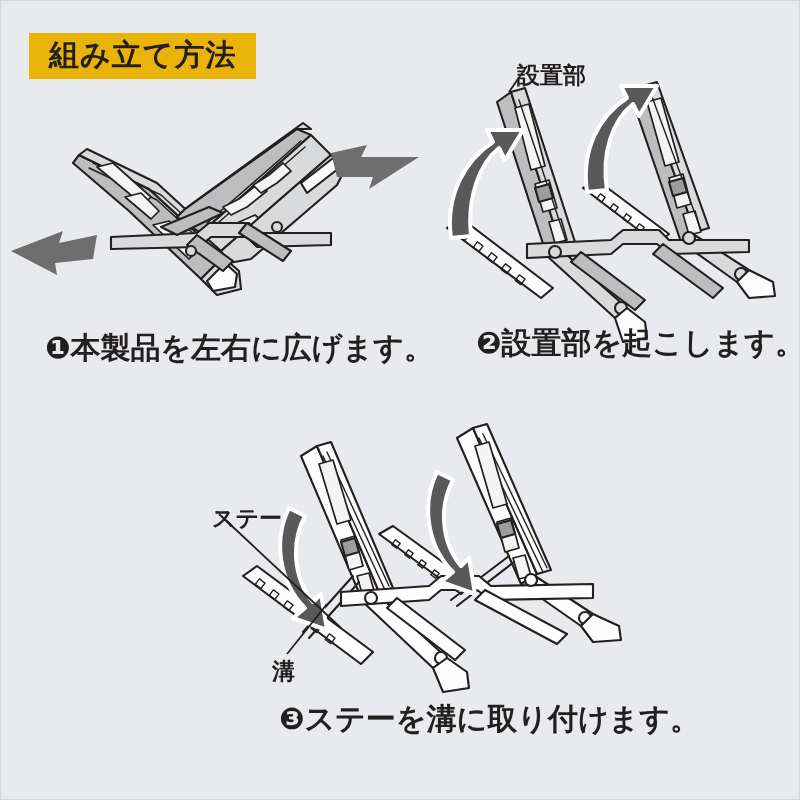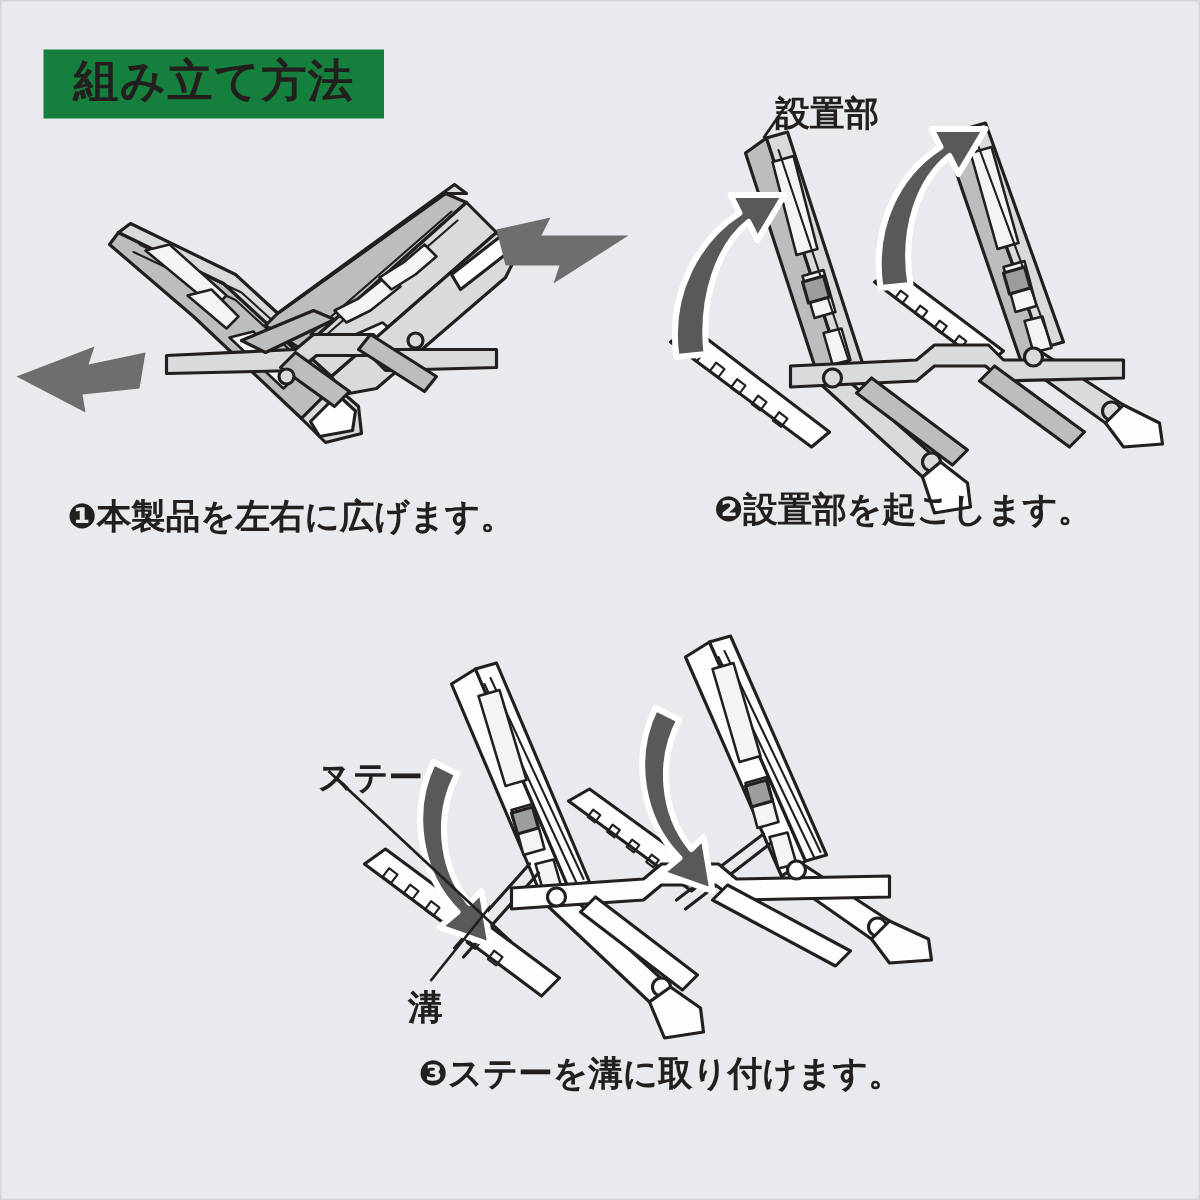--- a/index.html
+++ b/index.html
@@ -16,42 +16,42 @@
     border: 1px solid #d2d6da;
     overflow: hidden;
     font-family: "Liberation Sans", "DejaVu Sans", sans-serif;
   }
   
   #title-banner {
     position: absolute;
     left: 28px;
     top: 32px;
     padding: 7px 20px 9px 20px;
-    background: #15803d;
+    background: #eab308;
   }
   #title-banner .title-text {
     font-size: 30px;
     font-weight: bold;
     color: #231f1e;
     letter-spacing: 1px;
     line-height: 1;
     white-space: nowrap;
   }
   
   .step {
     position: absolute;
   }
   .step-figure {
     position: absolute;
     left: 0;
     top: 0;
   }
   .step-caption {
     position: absolute;
-    font-size: 23px;
+    font-size: 30px;
     font-weight: bold;
     color: #231f1e;
     white-space: nowrap;
     line-height: 1;
   }
   #step1 { left: 0; top: 110px; width: 430px; height: 270px; }
   #step1 .step-caption { left: 44px; top: 222px; }
   #step2 { left: 430px; top: 55px; width: 370px; height: 325px; }
   #step2 .step-caption { left: 45px; top: 272px; }
   #step3 { left: 200px; top: 415px; width: 600px; height: 340px; }

